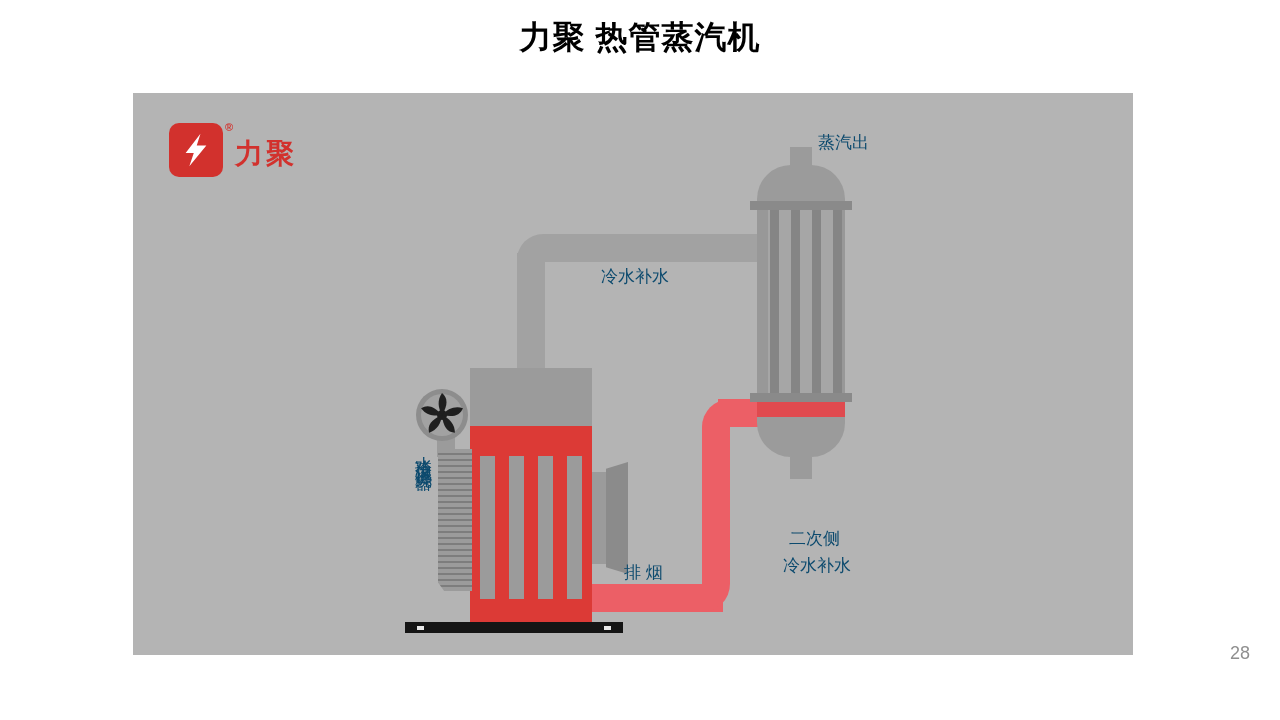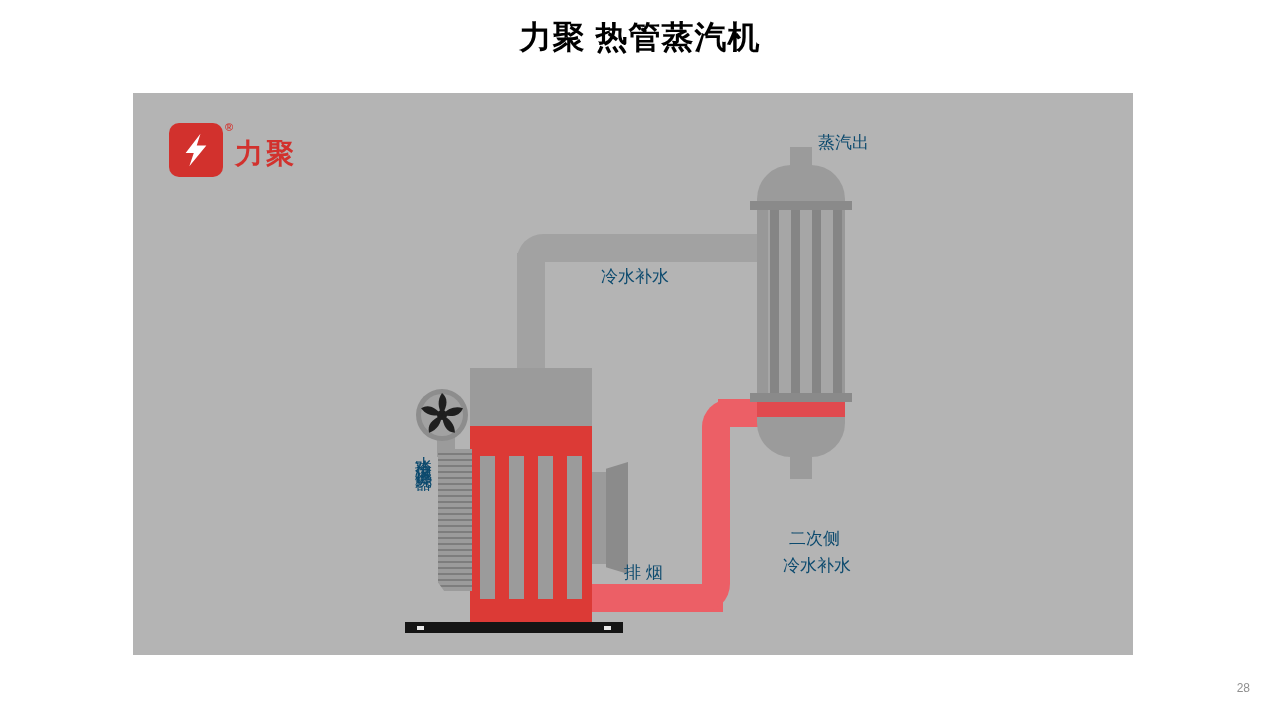--- a/index.html
+++ b/index.html
@@ -3,21 +3,21 @@
 <meta charset="utf-8">
 <style>
   html,body { margin:0; padding:0; background:#ffffff; }
   .stage { position:relative; width:1280px; height:720px; background:#ffffff;
            font-family:"Liberation Sans", sans-serif; overflow:hidden; }
   .abs { position:absolute; }
 
   .title { position:absolute; top:16px; left:0; width:100%; text-align:center;
            font-size:32px; font-weight:bold; color:#000; letter-spacing:1px; }
 
-  .page-num { position:absolute; right:30px; top:681px; font-size:12px; color:#8f8f8f; }
+  .page-num { position:absolute; right:30px; top:643px; font-size:18px; color:#8f8f8f; }
 
   .panel { position:absolute; left:133px; top:93px; width:1000px; height:562px;
            background:#b4b4b4; }
 
   
   .logo-square { left:36px; top:30px; width:54px; height:54px; background:#d2312d;
                  border-radius:10px; display:flex; align-items:center; justify-content:center; }
   .logo-reg { left:92px; top:28px; font-size:11px; color:#d2312d; font-weight:bold; }
   .logo-text { left:102px; top:42px; font-size:28px; font-weight:bold; color:#d2312d;
                letter-spacing:3px; }

